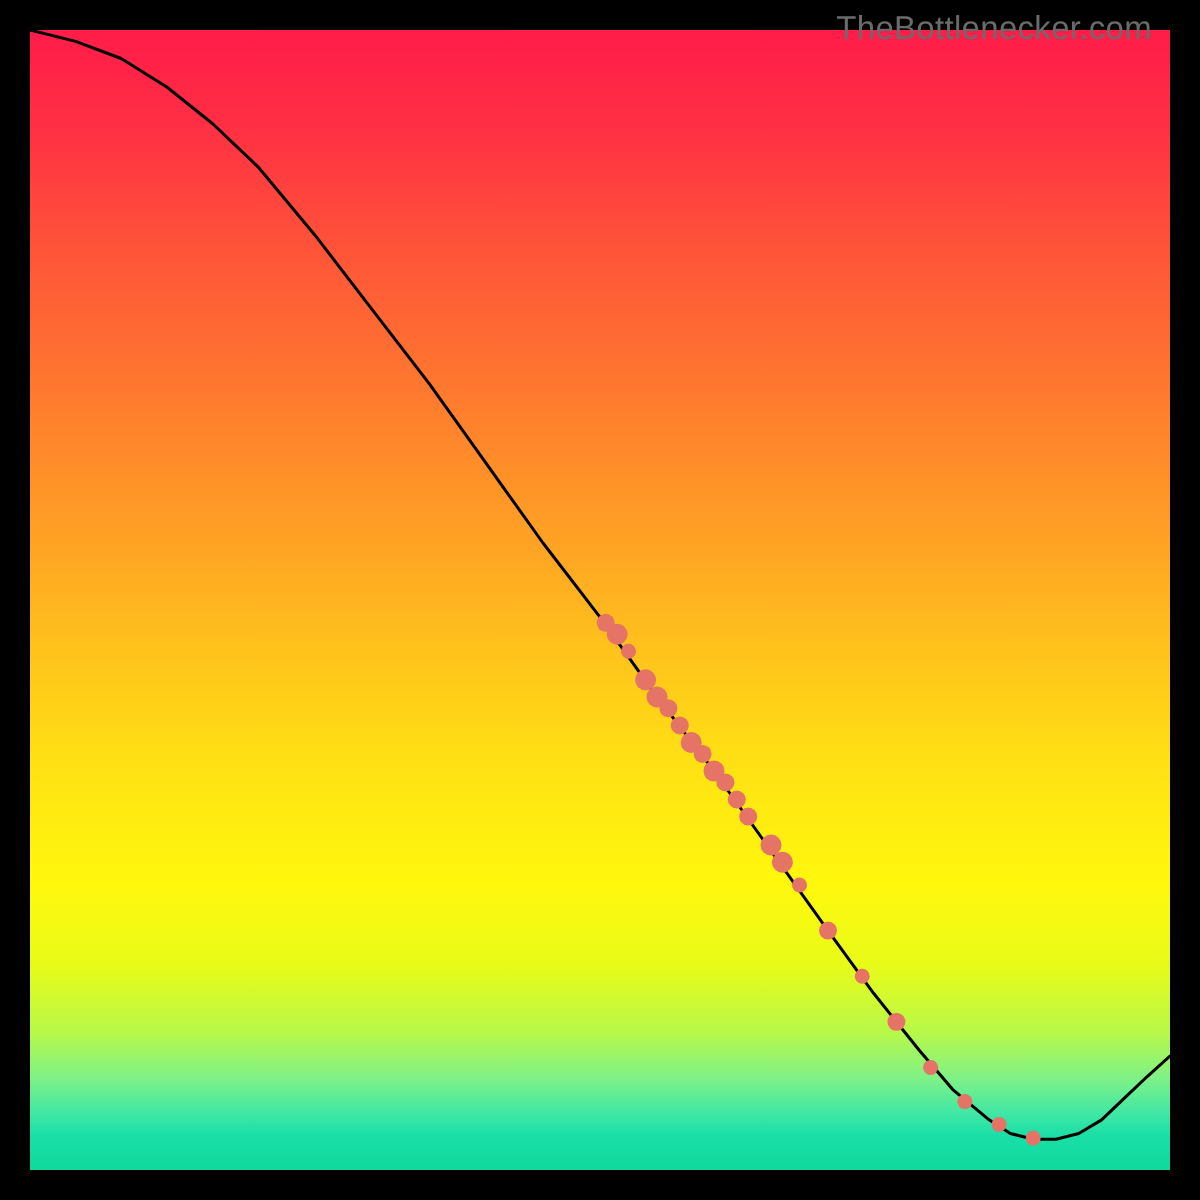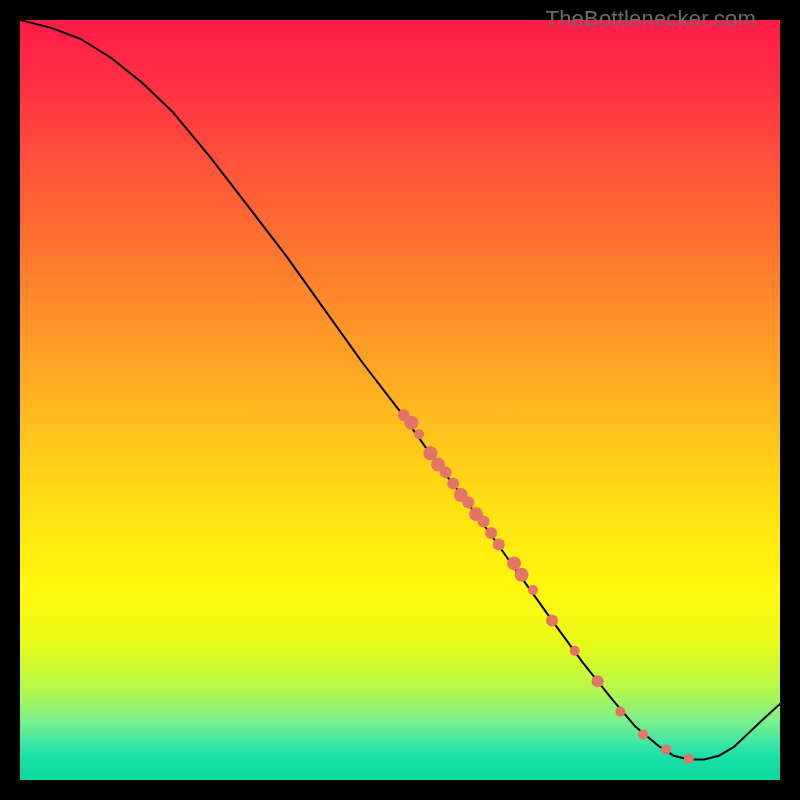--- a/index.html
+++ b/index.html
@@ -32,21 +32,21 @@
       #e8fb18 82%,
       #b7f84a 88%,
       #7ef187 92%,
       #41e7a5 95%,
       #19dfa8 97%,
       #0fd99b 100%);
   }
   .attribution {
     position: absolute;
     top: 6px;
-    right: 44px;
+    right: 32px;
     font-family: Arial, Helvetica, sans-serif;
     font-size: 22px;
     color: #6b6b6b;
     font-weight: 400;
     letter-spacing: 0.2px;
   }
   svg.overlay {
     position: absolute;
     left: 0; top: 0;
     width: 100%; height: 100%;

